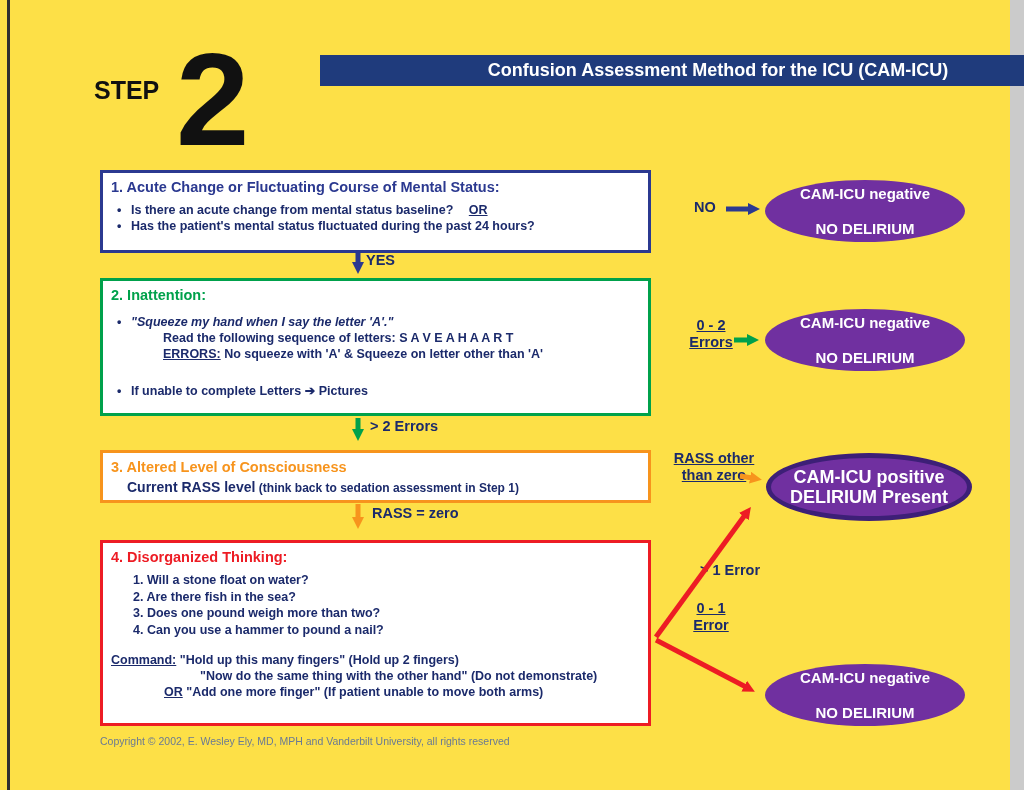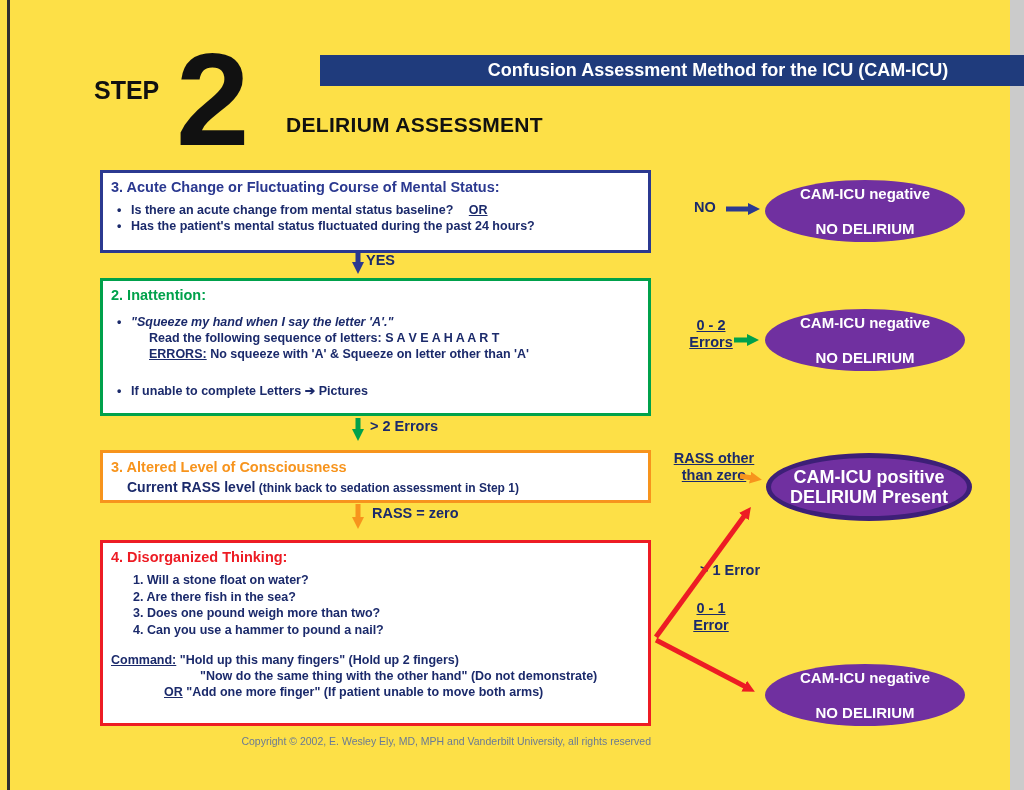--- a/index.html
+++ b/index.html
@@ -26,21 +26,21 @@
   .box4{top:540px;height:186px;border:3px solid var(--red);}
   .box-title{font-size:14.5px;font-weight:bold;padding:6px 8px 0 8px;}
   .blue-t{color:var(--blue);} .green-t{color:var(--green);} .orange-t{color:var(--orange);} .red-t{color:var(--red);}
 
   .line{font-size:12.5px;font-weight:bold;line-height:16px;position:relative;}
   .underline{text-decoration:underline;}
   .italic{font-style:italic;}
   .dot{position:absolute;left:14px;top:0;}
   .b1{margin-top:7px;} .bul{padding-left:28px;}
   .quote-line{margin-top:11px;}
-  .ind2{padding-left:46px;}
+  .ind2{padding-left:60px;}
   .pic-line{margin-top:21px;}
 
   .rass-line{margin-top:4px;padding-left:24px;}
   .rass-line .big{font-size:14px;}
   .rass-line .small{font-size:12px;}
 
   .q{padding-left:30px;line-height:16.5px;}
   .q-first{margin-top:7px;}
   .cmd{margin-top:14px;padding-left:8px;}
   .cmd2{padding-left:97px;}
@@ -63,37 +63,36 @@
   .lbl-gt1{left:700px;top:562px;}
   .lbl-01{left:684px;top:600px;width:54px;align-items:center;}
 
   .arrows{position:absolute;left:0;top:0;width:1024px;height:790px;pointer-events:none;}
   .s-navy{stroke:var(--blue);stroke-width:5;}
   .s-green{stroke:var(--green);stroke-width:5;}
   .s-orange{stroke:var(--orange);stroke-width:5;}
   .s-red{stroke:var(--red);stroke-width:5;}
   .f-navy{fill:var(--blue);} .f-green{fill:var(--green);} .f-orange{fill:var(--orange);} .f-red{fill:var(--red);}
 
-  .copyright{position:absolute;left:100px;top:735px;width:551px;text-align:right;
+  .copyright{position:absolute;left:100px;top:735px;width:551px;text-align:left;
              font-size:10.5px;color:#6a7a94;}
 </style>
 </head>
 <body>
 
 <div id="page">
   <div class="left-line"></div>
   <div class="right-strip"></div>
 
   <div class="step-label">STEP</div>
   <div class="step-number">2</div>
   <div class="banner">Confusion Assessment Method for the ICU (CAM-ICU)</div>
-  <div class="subtitle">DELIRIUM ASSESSMENT</div>
 
   <div class="box box1">
-    <div class="box-title blue-t">3. Acute Change or Fluctuating Course of Mental Status:</div>
+    <div class="box-title blue-t">1. Acute Change or Fluctuating Course of Mental Status:</div>
     <div class="line bul b1">
       <span class="dot">•</span>
       <span>Is there an acute change from mental status baseline?</span>
       <span class="underline" style="margin-left:12px;">OR</span>
     </div>
     <div class="line bul">
       <span class="dot">•</span>
       <span>Has the patient's mental status fluctuated during the past 24 hours?</span>
     </div>
   </div>

